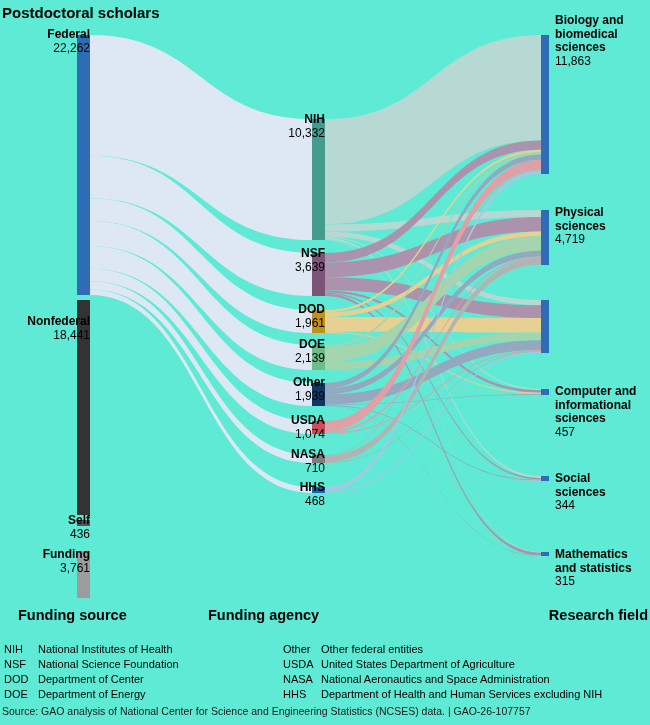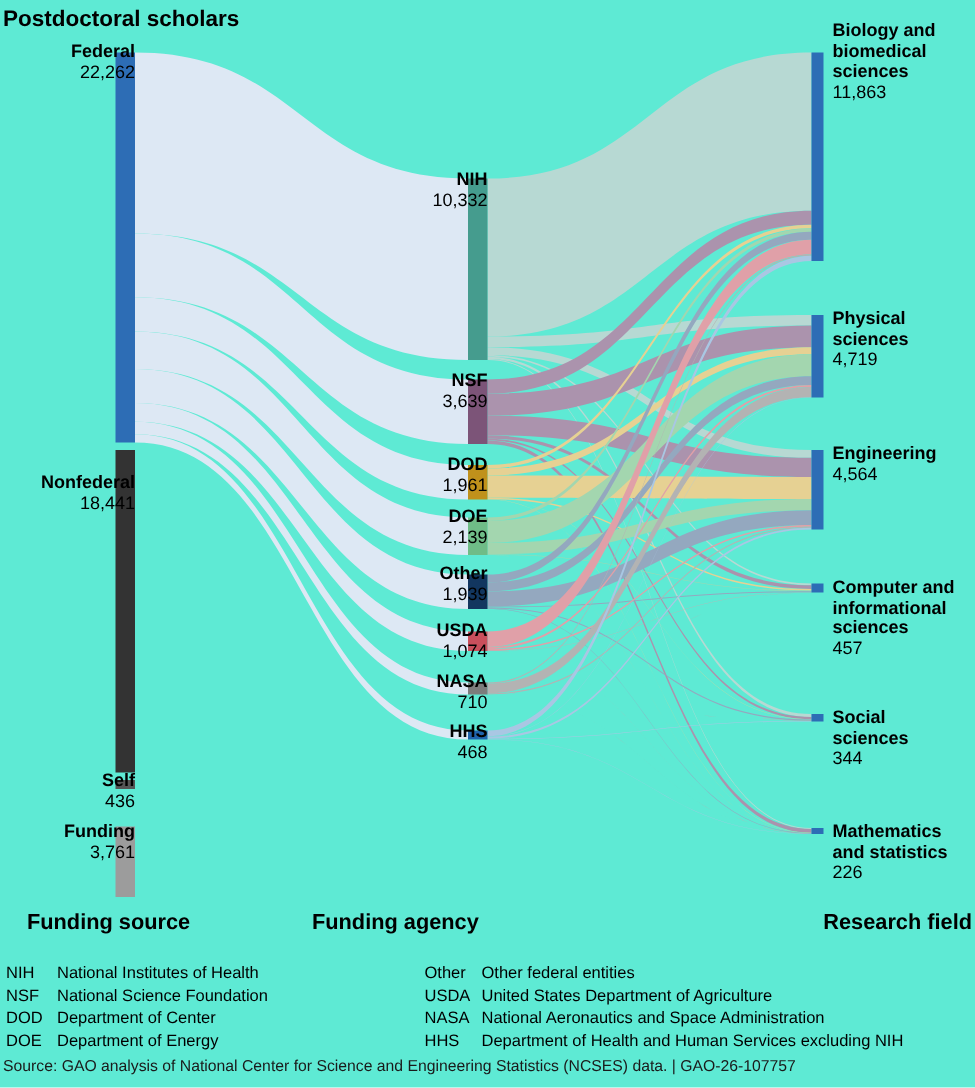--- a/index.html
+++ b/index.html
@@ -158,35 +158,31 @@
         <div class="vl">468</div>
       </div>
       <div class="nlabel al-l" style="top: 14px; left: 555px; width: 92px;">
         <div class="nm">Biology and<br>biomedical<br>sciences</div>
         <div class="vl">11,863</div>
       </div>
       <div class="nlabel al-l" style="top: 206px; left: 555px; width: 92px;">
         <div class="nm">Physical<br>sciences</div>
         <div class="vl">4,719</div>
       </div>
-      <div class="nlabel al-l" style="top: 296px; left: 555px; width: 92px;">
-        <div class="nm">Engineering</div>
-        <div class="vl">4,564</div>
-      </div>
       <div class="nlabel al-l" style="top: 385px; left: 555px; width: 92px;">
         <div class="nm">Computer and<br>informational<br>sciences</div>
         <div class="vl">457</div>
       </div>
       <div class="nlabel al-l" style="top: 472px; left: 555px; width: 92px;">
         <div class="nm">Social<br>sciences</div>
         <div class="vl">344</div>
       </div>
       <div class="nlabel al-l" style="top: 548px; left: 555px; width: 92px;">
         <div class="nm">Mathematics<br>and statistics</div>
-        <div class="vl">226</div>
+        <div class="vl">315</div>
       </div>
     </div>
 
   <div class="axis-label" id="axis-source">Funding source</div>
   <div class="axis-label" id="axis-agency">Funding agency</div>
   <div class="axis-label" id="axis-field">Research field</div>
 
   <div id="legend">
     <div class="leg-col" id="leg-col-1">
       <div class="leg-row">

